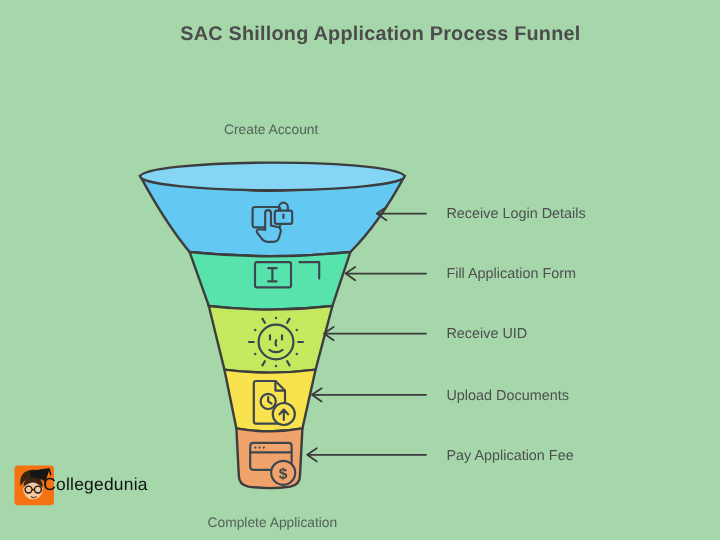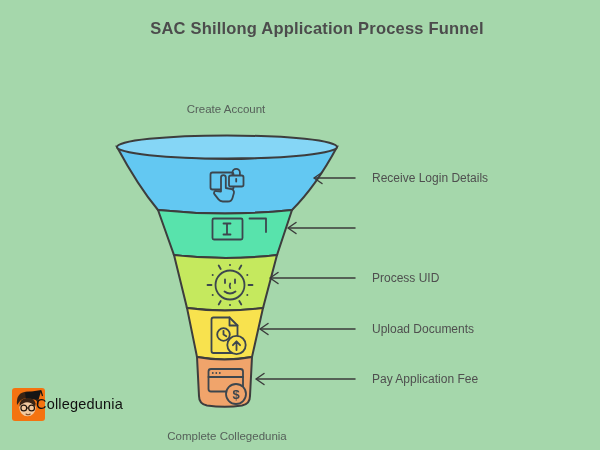--- a/index.html
+++ b/index.html
@@ -147,21 +147,22 @@
       <g fill="none" stroke="#24180e" stroke-width="1.2">
         <circle cx="23.8" cy="408" r="2.9"></circle>
           <circle cx="31.6" cy="408" r="2.9"></circle>
         <line x1="26.7" y1="408" x2="28.7" y2="408"></line>
       </g>
       <path d="M26,414 Q28,415.6 30.2,414" fill="none" stroke="#7c4a2a" stroke-width="1.1" stroke-linecap="round"></path>
     </g>
   </svg>
 
   <div class="stage-label" style="top:170px">Receive Login Details</div>
-  <div class="stage-label" style="top:270px">Process UID</div>
+  <div class="stage-label" style="top:220px">Fill Application Form</div>
+  <div class="stage-label" style="top:270px">Receive UID</div>
   <div class="stage-label" style="top:371px">Pay Application Fee</div>
   <div class="stage-label" style="top:321px">Upload Documents</div>
 
-  <div class="endpoint-label endpoint-bottom">Complete Collegedunia</div>
+  <div class="endpoint-label endpoint-bottom">Complete Application</div>
 
   <div class="logo-text">Collegedunia</div>
 
 </div>
 
 </body></html>

